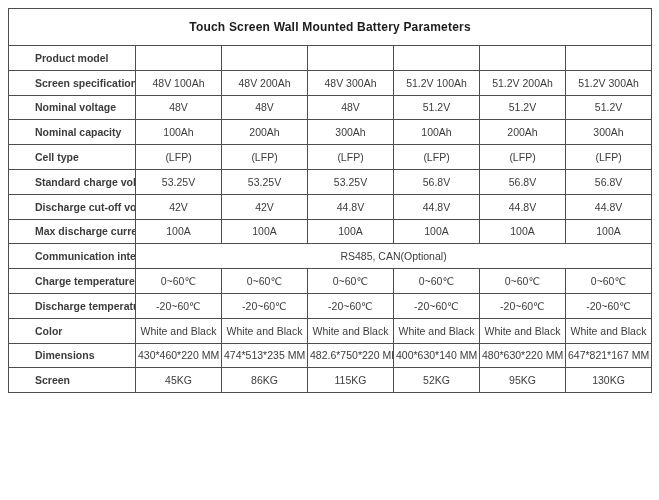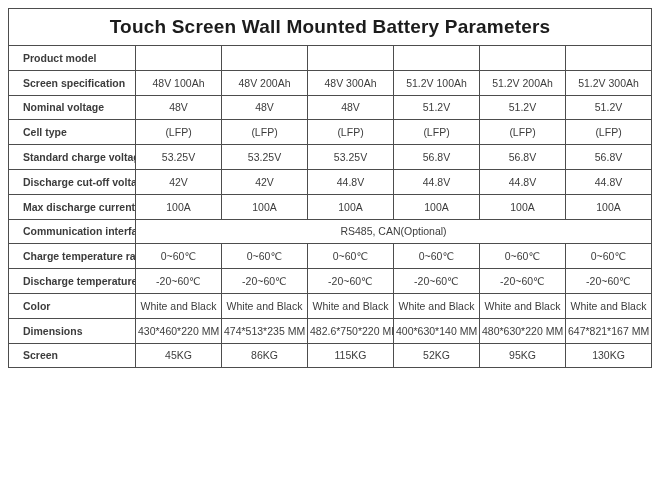--- a/index.html
+++ b/index.html
@@ -26,35 +26,35 @@
     background: #ffffff;
   }
   table.params th, table.params td {
     border: 1px solid #4d4d4d;
     box-sizing: border-box;
     overflow: hidden;
     white-space: nowrap;
   }
   th.title-cell {
     height: 37px;
-    font-size: 19px;
+    font-size: 12px;
     font-weight: bold;
     color: #1c1c1c;
     text-align: center;
     vertical-align: middle;
     letter-spacing: 0.2px;
   }
   td.label-cell {
     height: 24.8px;
     font-size: 10.5px;
     font-weight: bold;
     color: #3c3c3c;
     text-align: left;
     vertical-align: middle;
-    padding: 0 4px 0 14px;
+    padding: 0 4px 0 26px;
   }
   td.value-cell {
     height: 24.8px;
     font-size: 10.5px;
     font-weight: normal;
     color: #3c3c3c;
     text-align: center;
     vertical-align: middle;
     padding: 0 2px;
   }
@@ -100,20 +100,29 @@
         <tr>
           <td class="label-cell">Nominal voltage</td>
           <td class="value-cell">48V</td>
           <td class="value-cell">48V</td>
           <td class="value-cell">48V</td>
           <td class="value-cell">51.2V</td>
           <td class="value-cell">51.2V</td>
           <td class="value-cell">51.2V</td>
         </tr>
         <tr>
+          <td class="label-cell">Nominal capacity</td>
+          <td class="value-cell">100Ah</td>
+          <td class="value-cell">200Ah</td>
+          <td class="value-cell">300Ah</td>
+          <td class="value-cell">100Ah</td>
+          <td class="value-cell">200Ah</td>
+          <td class="value-cell">300Ah</td>
+        </tr>
+        <tr>
           <td class="label-cell">Cell type</td>
           <td class="value-cell">(LFP)</td>
           <td class="value-cell">(LFP)</td>
           <td class="value-cell">(LFP)</td>
           <td class="value-cell">(LFP)</td>
           <td class="value-cell">(LFP)</td>
           <td class="value-cell">(LFP)</td>
         </tr>
         <tr>
           <td class="label-cell">Standard charge voltage</td>

